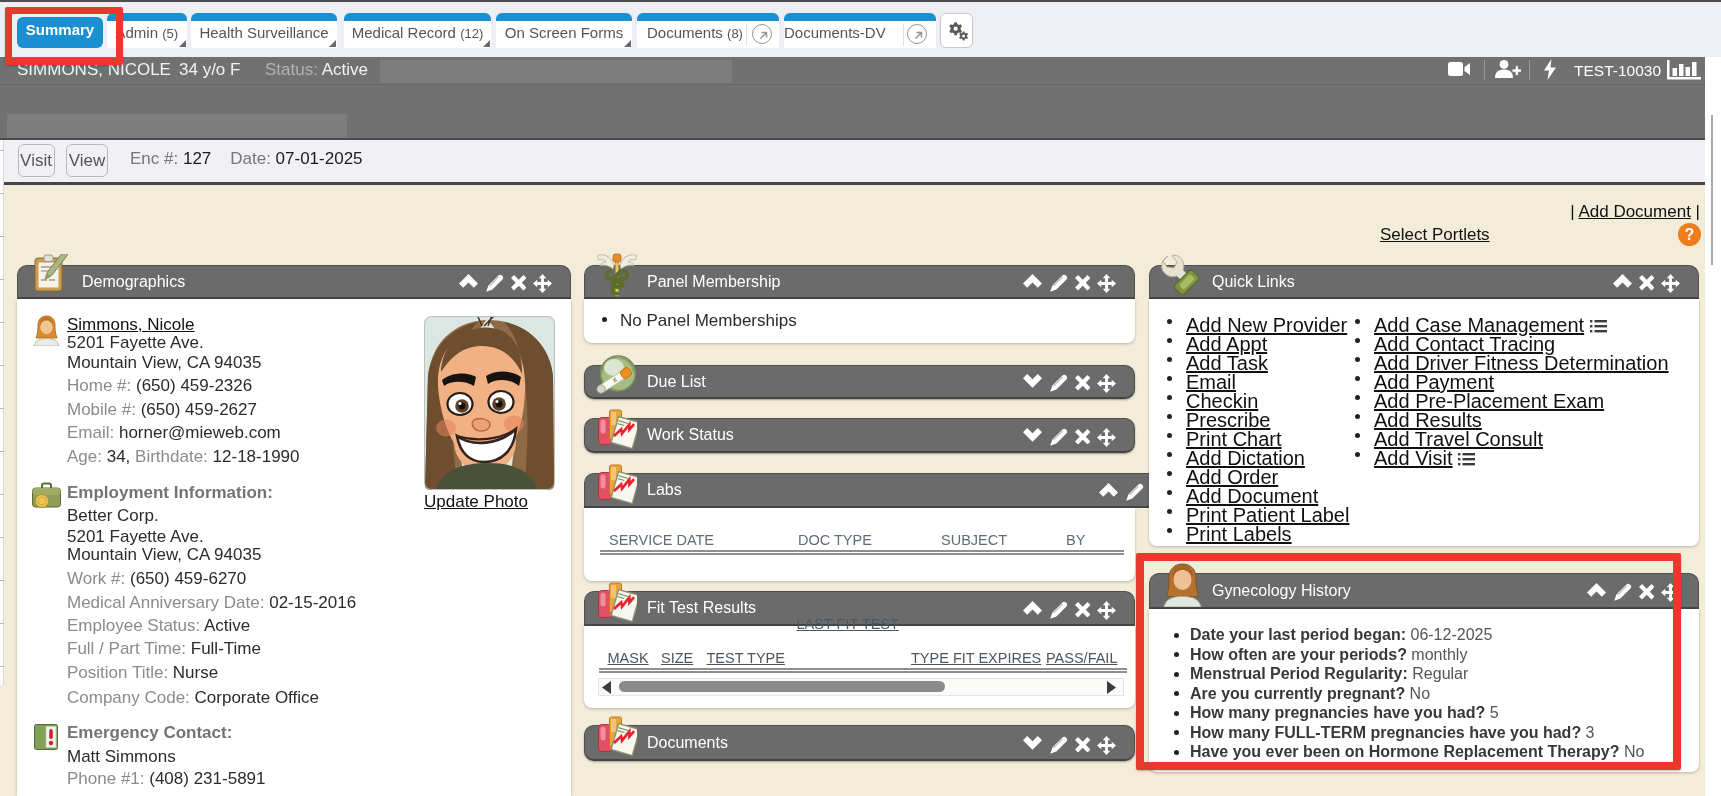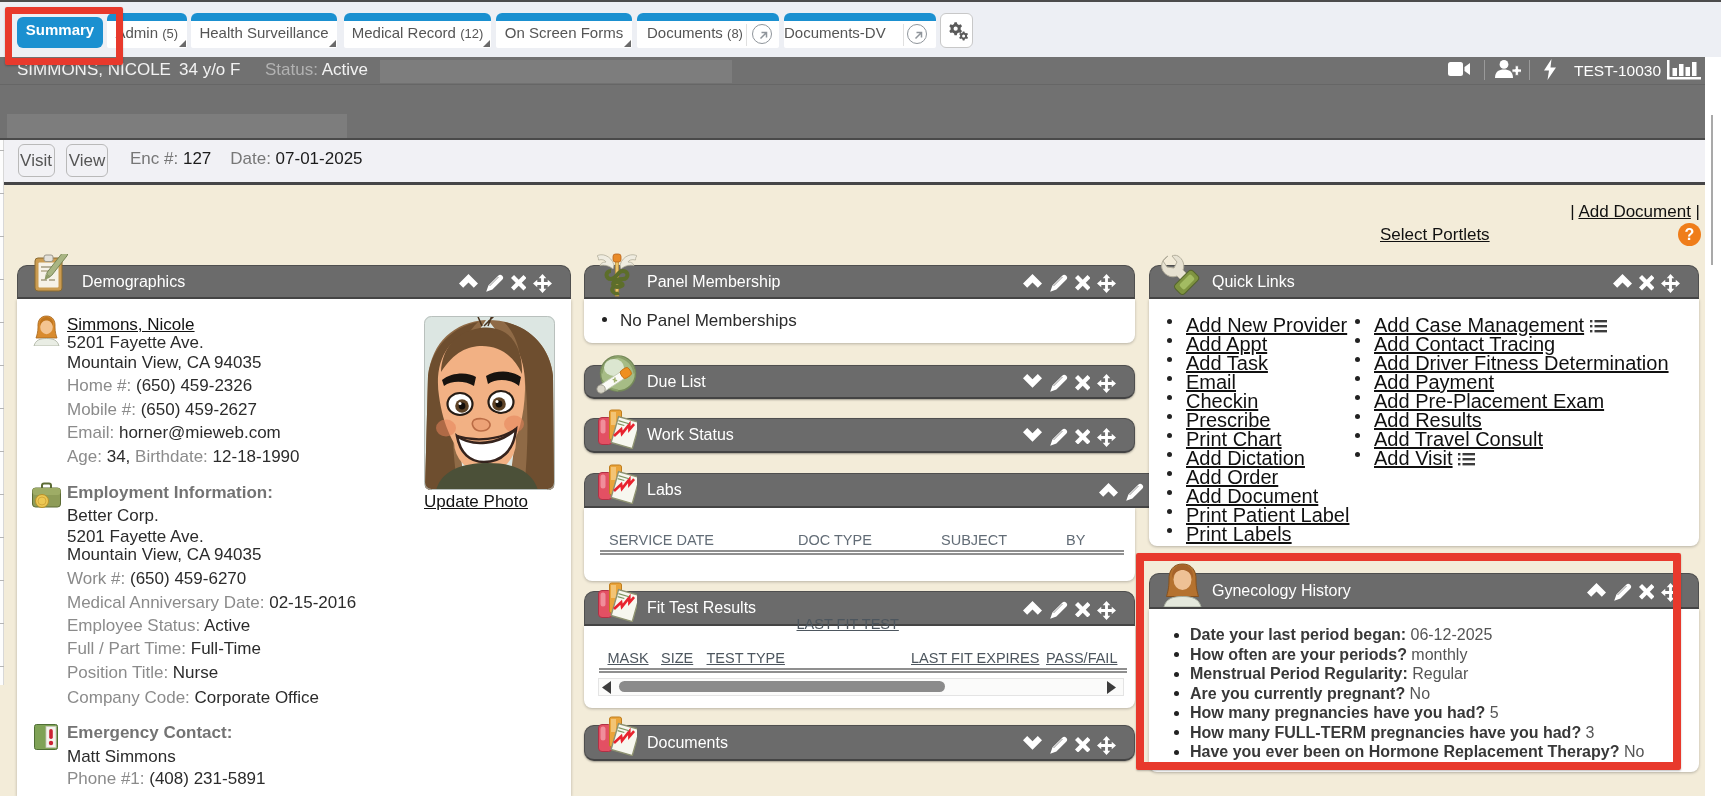--- a/index.html
+++ b/index.html
@@ -452,21 +452,21 @@
     <g transform="rotate(16 28 25)">
         <rect x="17" y="10" width="22" height="27" fill="#f7f7ef" stroke="#8e9271" stroke-width="1.4"></rect>
         <polyline points="18,30 23,21.5 25,25.5 29.5,14.5 31,19.5 34,13" stroke="#e8232e" stroke-width="2.6" fill="none"></polyline>
         <path d="M18 14 h11 M18 17 h7" stroke="#7f9460" stroke-width="1.2"></path>
       </g>
   </svg></div>
 <div class="abs fitl" style="left:607.5px; top:650px;">MASK</div>
 <div class="abs fitl" style="left:661px; top:650px;">SIZE</div>
 <div class="abs fitl" style="left:706.5px; top:650px;">TEST TYPE</div>
 <div class="abs fitl" style="left:796.5px; top:616px;">LAST FIT TEST</div>
-<div class="abs fitl" style="left:911px; top:650px;">LAST FIT EXPIRES</div>
+<div class="abs fitl" style="left:911px; top:650px;">TYPE FIT EXPIRES</div>
 <div class="abs fitl" style="left:1046px; top:650px;">PASS/FAIL</div>
 <div class="abs dline" style="left:599px; top:667.5px; width:528px;"></div>
 <div class="abs" style="left:597.5px; top:677.5px; width:526px; height:18px; background:#fbfbfa; border:1px solid #e4e4e4;"></div>
 <div class="abs" style="left:602px; top:680px;"><svg width="10" height="13" viewBox="0 0 10 13">
       <polygon points="9,0 9,13 0,6.5" fill="#3c3c3c"></polygon>
     </svg></div>
 <div class="abs" style="left:1106px; top:680px;"><svg width="10" height="13" viewBox="0 0 10 13">
       <polygon points="1,0 1,13 10,6.5" fill="#3c3c3c"></polygon>
     </svg></div>
 <div class="abs" style="left:619px; top:680.5px; width:326px; height:11px; background:#8b8b8b; border-radius:5.5px;"></div>

